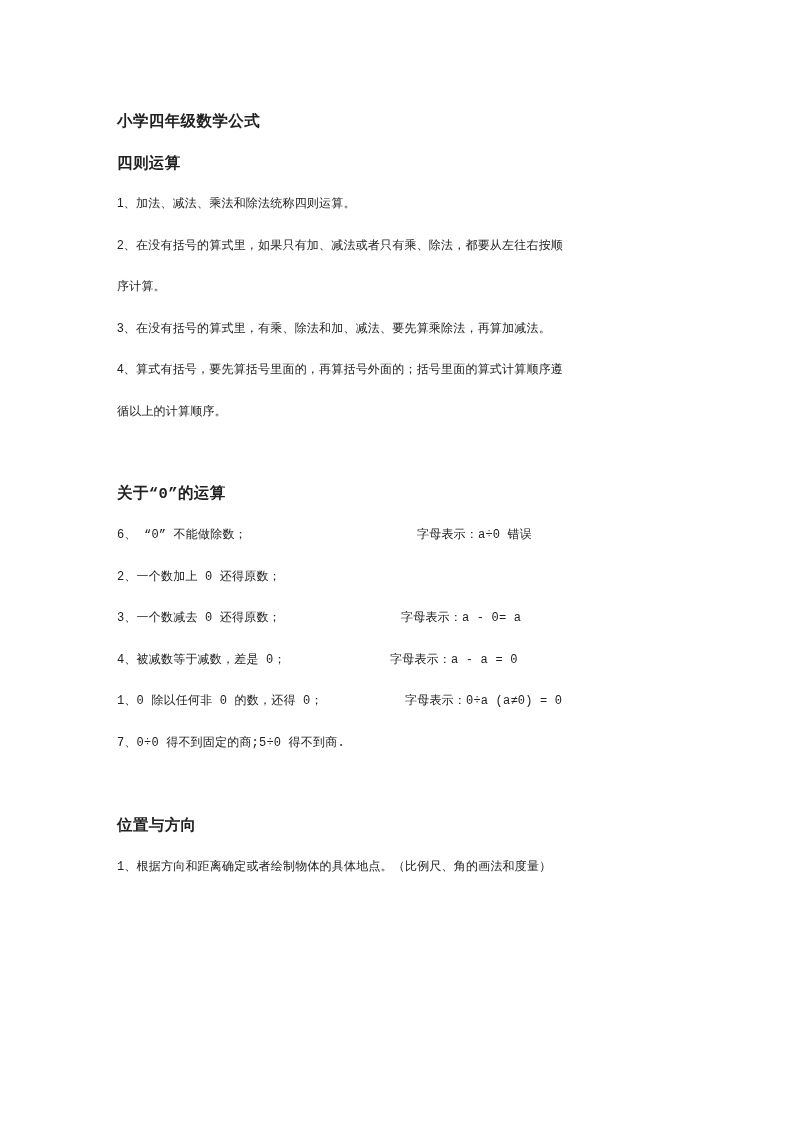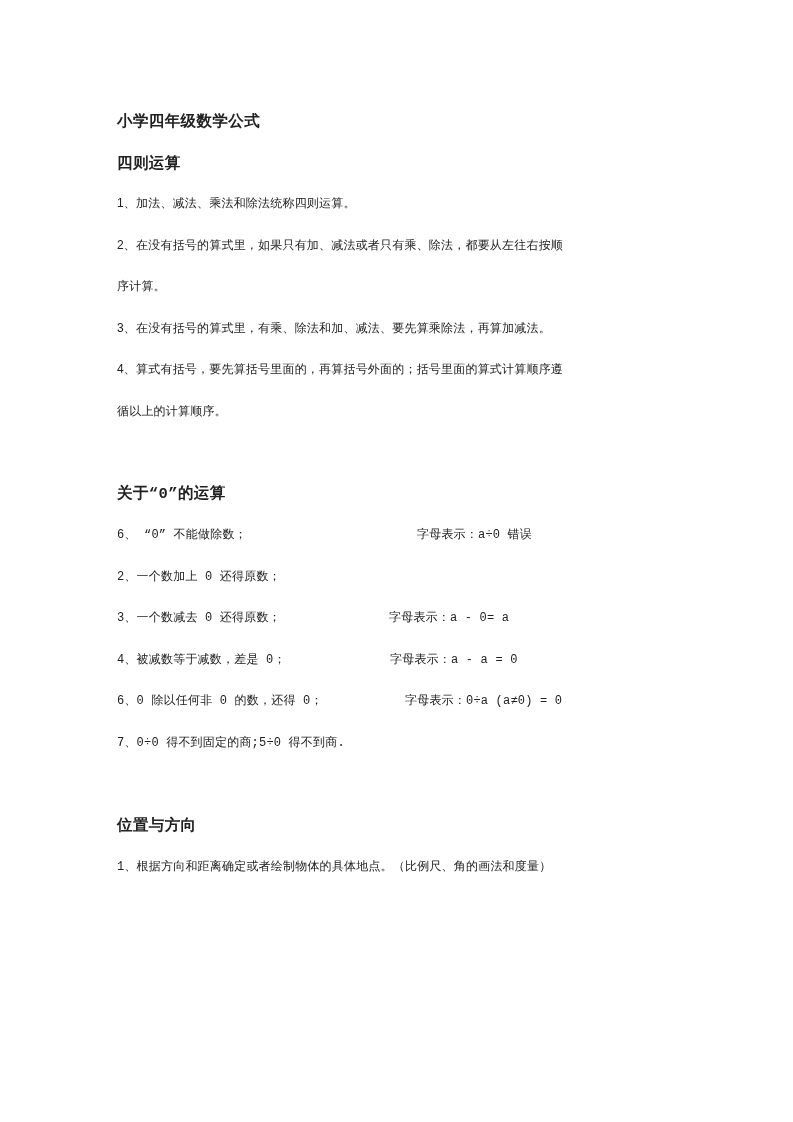--- a/index.html
+++ b/index.html
@@ -60,23 +60,23 @@
           <p class="line"><span>2、在没有括号的算式里，如果只有加、减法或者只有乘、除法，都要从左往右按顺</span></p>
           <p class="line"><span>序计算。</span></p>
           <p class="line"><span>3、在没有括号的算式里，有乘、除法和加、减法、要先算乘除法，再算加减法。</span></p>
           <p class="line"><span>4、算式有括号，要先算括号里面的，再算括号外面的；括号里面的算式计算顺序遵</span></p>
           <p class="line"><span>循以上的计算顺序。</span></p>
         </div>
         <div class="section">
           <p class="line heading">关于“0”的运算</p>
           <p class="line row"><span>6、 “0” 不能做除数；</span><span class="formula" style="left: 300px;">字母表示：a÷0 错误</span></p>
           <p class="line row"><span>2、一个数加上 0 还得原数；</span></p>
-          <p class="line row"><span>3、一个数减去 0 还得原数；</span><span class="formula" style="left: 272px;">字母表示：a - 0= a</span></p>
+          <p class="line row"><span>3、一个数减去 0 还得原数；</span><span class="formula" style="left: 284px;">字母表示：a - 0= a</span></p>
           <p class="line row"><span>4、被减数等于减数，差是 0；</span><span class="formula" style="left: 273px;">字母表示：a - a = 0</span></p>
-          <p class="line row"><span>6、0 除以任何非 0 的数，还得 0；</span><span class="formula" style="left: 288px;">字母表示：0÷a (a≠0) = 0</span></p>
+          <p class="line row"><span>1、0 除以任何非 0 的数，还得 0；</span><span class="formula" style="left: 288px;">字母表示：0÷a (a≠0) = 0</span></p>
           <p class="line"><span>7、0÷0 得不到固定的商;5÷0 得不到商.</span></p>
         </div>
         <div class="section">
           <p class="line heading">位置与方向</p>
           <p class="line"><span>1、根据方向和距离确定或者绘制物体的具体地点。（比例尺、角的画法和度量）</span></p>
         </div>
       </div>
   </div>
 </div>
 

